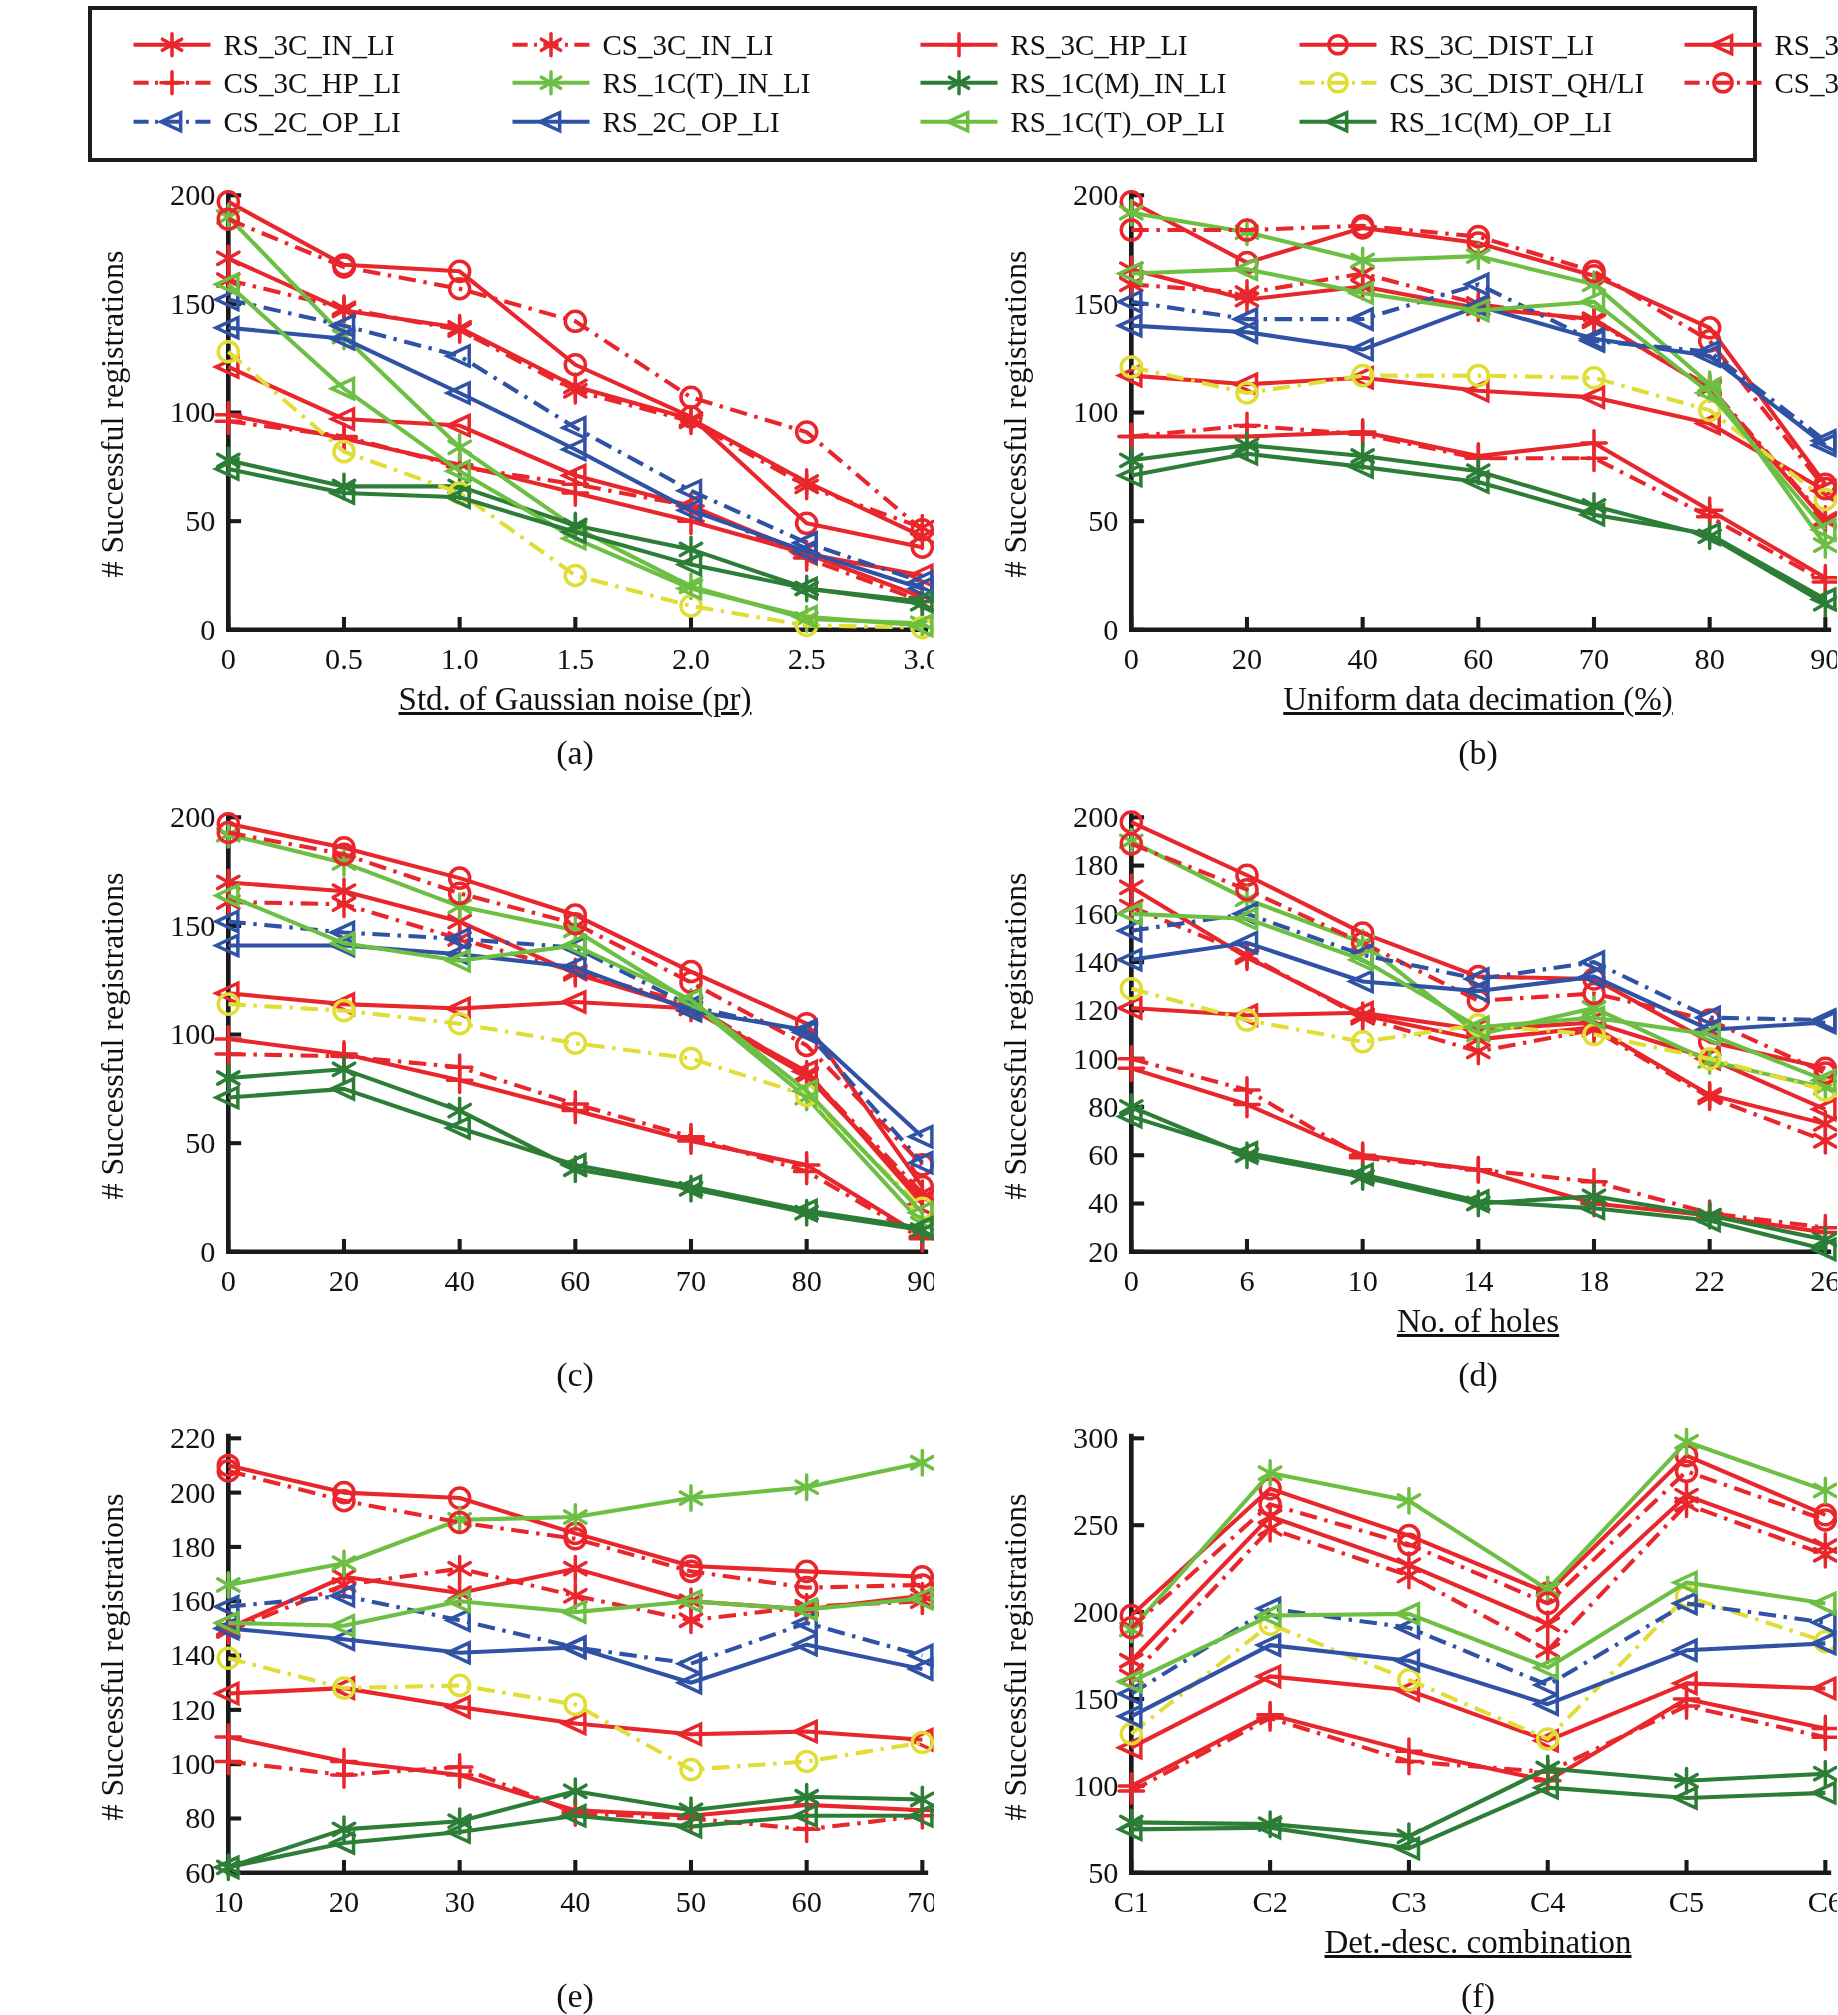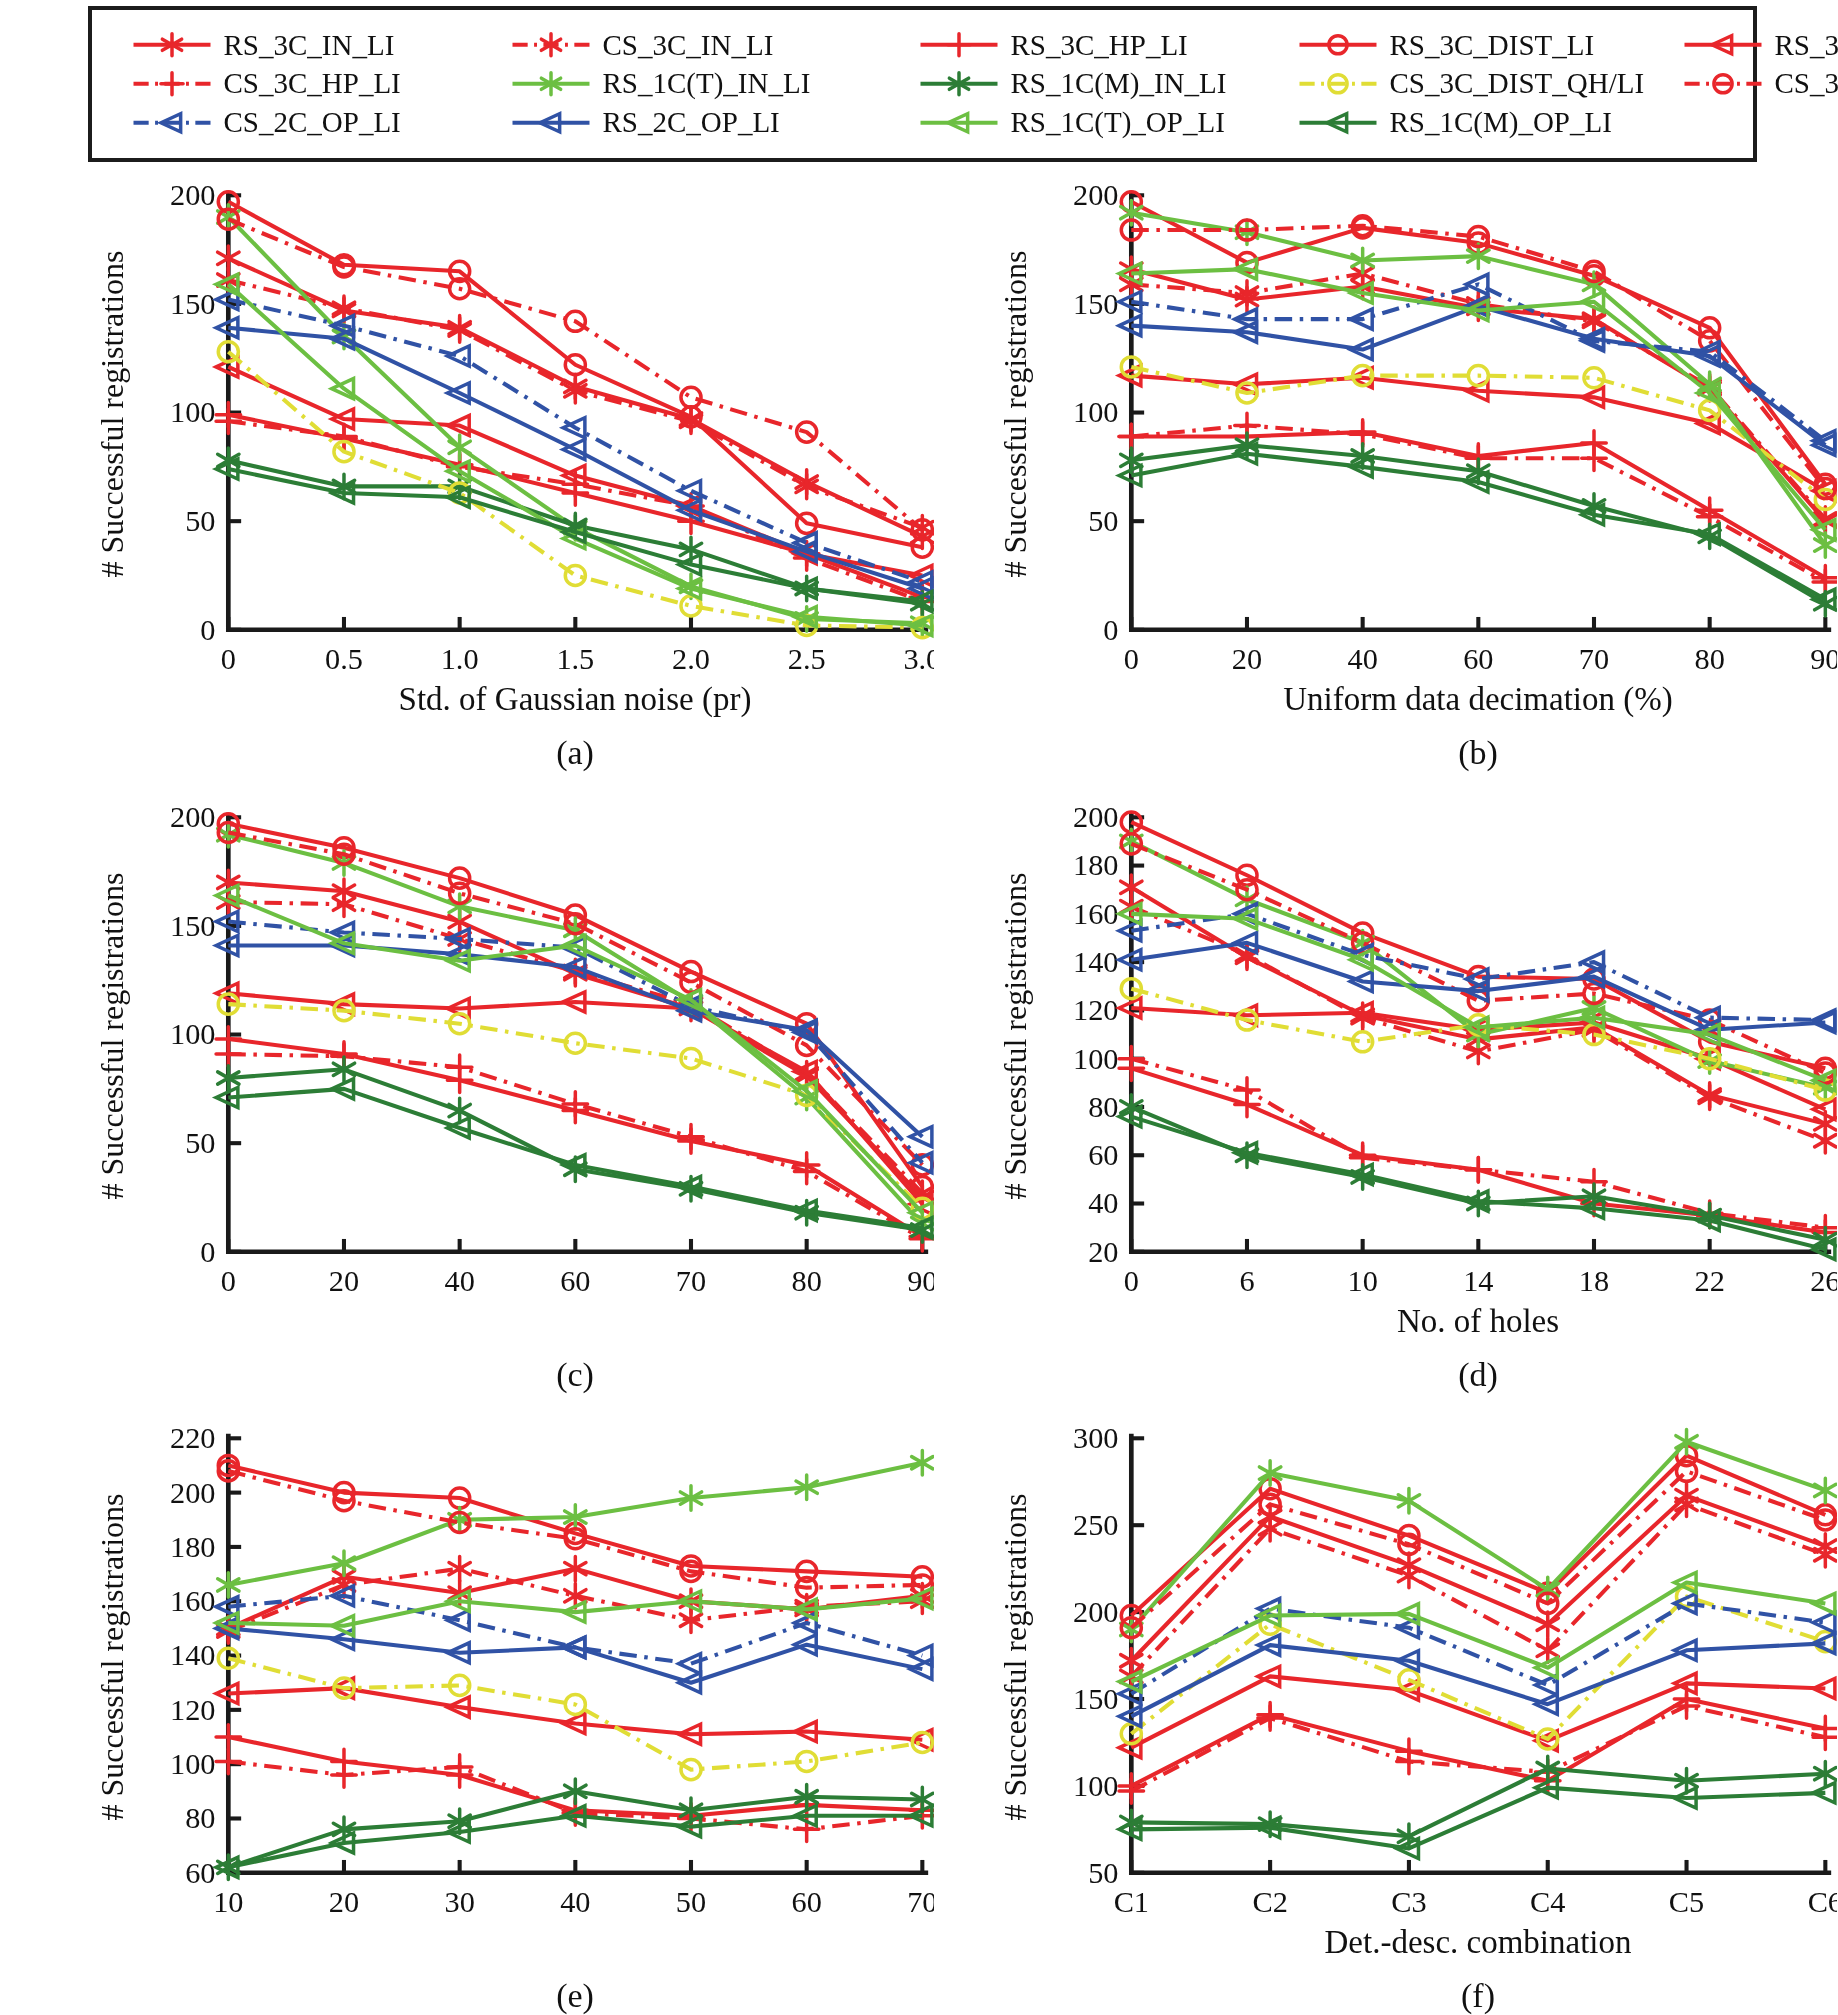--- a/index.html
+++ b/index.html
@@ -2,28 +2,28 @@
 <html style="font-size:9.3px"><head>
 <meta charset="utf-8">
 <style>
   html,body{margin:0;padding:0;}
   body{width:1838px;height:2015px;position:relative;background:#ffffff;
        font-family:"Liberation Serif", serif;color:#111;}
   #legend-box{position:absolute;left:88px;top:5.8px;width:1669px;height:156px;
       border:4.1px solid #1c1c1c;background:#fff;box-sizing:border-box;
       display:grid;grid-template-columns:379px 408px 379px 385px auto;
       align-content:center;row-gap:5.8px;padding:5.8px 5.8px 5.8px 39px;}
-  .legend-item{display:flex;align-items:center;gap:10.5px;font-size:29px;white-space:nowrap;}
+  .legend-item{display:flex;align-items:flex-start;gap:10.5px;font-size:29px;white-space:nowrap;}
   .legend-item svg{flex:0 0 auto;}
   .cell{position:absolute;width:852px;height:627px;}
   .ylab{position:absolute;left:30px;top:245px;transform:translate(-50%,-50%) rotate(-90deg);
         font-size:32px;white-space:nowrap;}
   svg.plot{position:absolute;left:53px;top:0px;}
   svg text{font-family:"Liberation Serif", serif;fill:#111;}
-  .xlab{position:absolute;left:67px;top:512px;width:100%;text-align:center;font-size:33px;}
+  .xlab{position:absolute;left:67px;top:512px;width:100%;text-align:center;font-size:33px;text-decoration:underline;}
   .cap{position:absolute;left:67px;top:565px;width:100%;text-align:center;font-size:34px;}
 </style>
 </head>
 <body>
 
 <div id="legend-box">
     <div class="legend-item">
       <svg width="82" height="31.5" viewBox="0 0 140 54">
         <line x1="4" y1="27" x2="136" y2="27" stroke="#e8262b" stroke-width="7"></line>
         <path d="M70 8V46M53.47 17.5L86.53 36.5M53.47 36.5L86.53 17.5" stroke="#e8262b" stroke-width="6" fill="none" stroke-linecap="round"></path>

